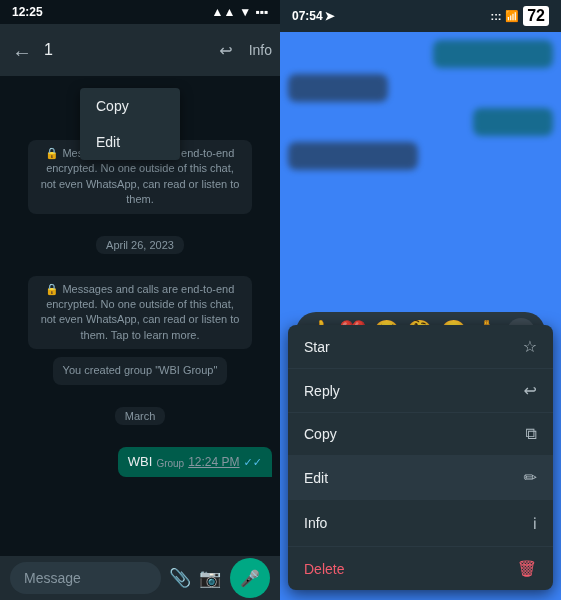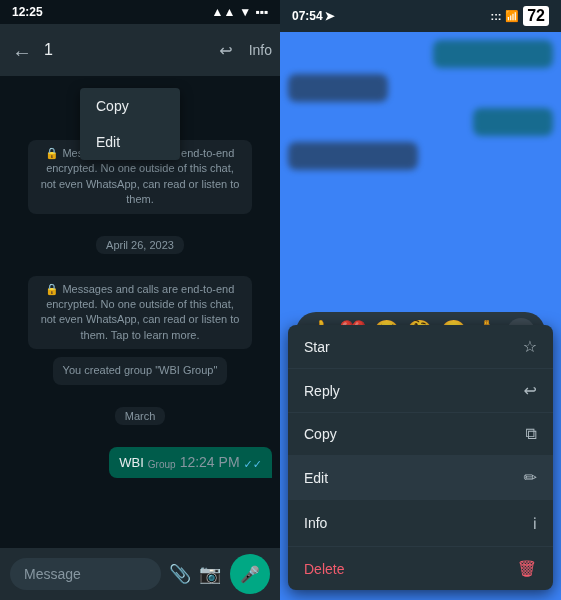--- a/index.html
+++ b/index.html
@@ -96,23 +96,24 @@
       align-items: flex-end;
       gap: 4px;
       text-align: center;
     }
 
     .bubble-right-text {
       font-weight: 500;
     }
 
     .bubble-meta {
-      font-size: 14px;
+      font-size: 12px;
       color: #8696a0;
       white-space: nowrap;
+      text-decoration: underline;
     }
 
     .check-marks {
       color: #53bdeb;
       font-size: 11px;
     }
 
     
     .context-menu-left {
       position: absolute;
@@ -126,21 +127,21 @@
     }
 
     .context-menu-item-left {
       padding: 10px 16px;
       color: #e9edef;
       font-size: 14px;
       cursor: pointer;
     }
 
     .input-bar {
-      height: 52px;
+      height: 44px;
       background: #202c33;
       display: flex;
       align-items: center;
       padding: 0 10px;
       gap: 8px;
     }
 
     .input-field {
       flex: 1;
       background: #2a3942;

